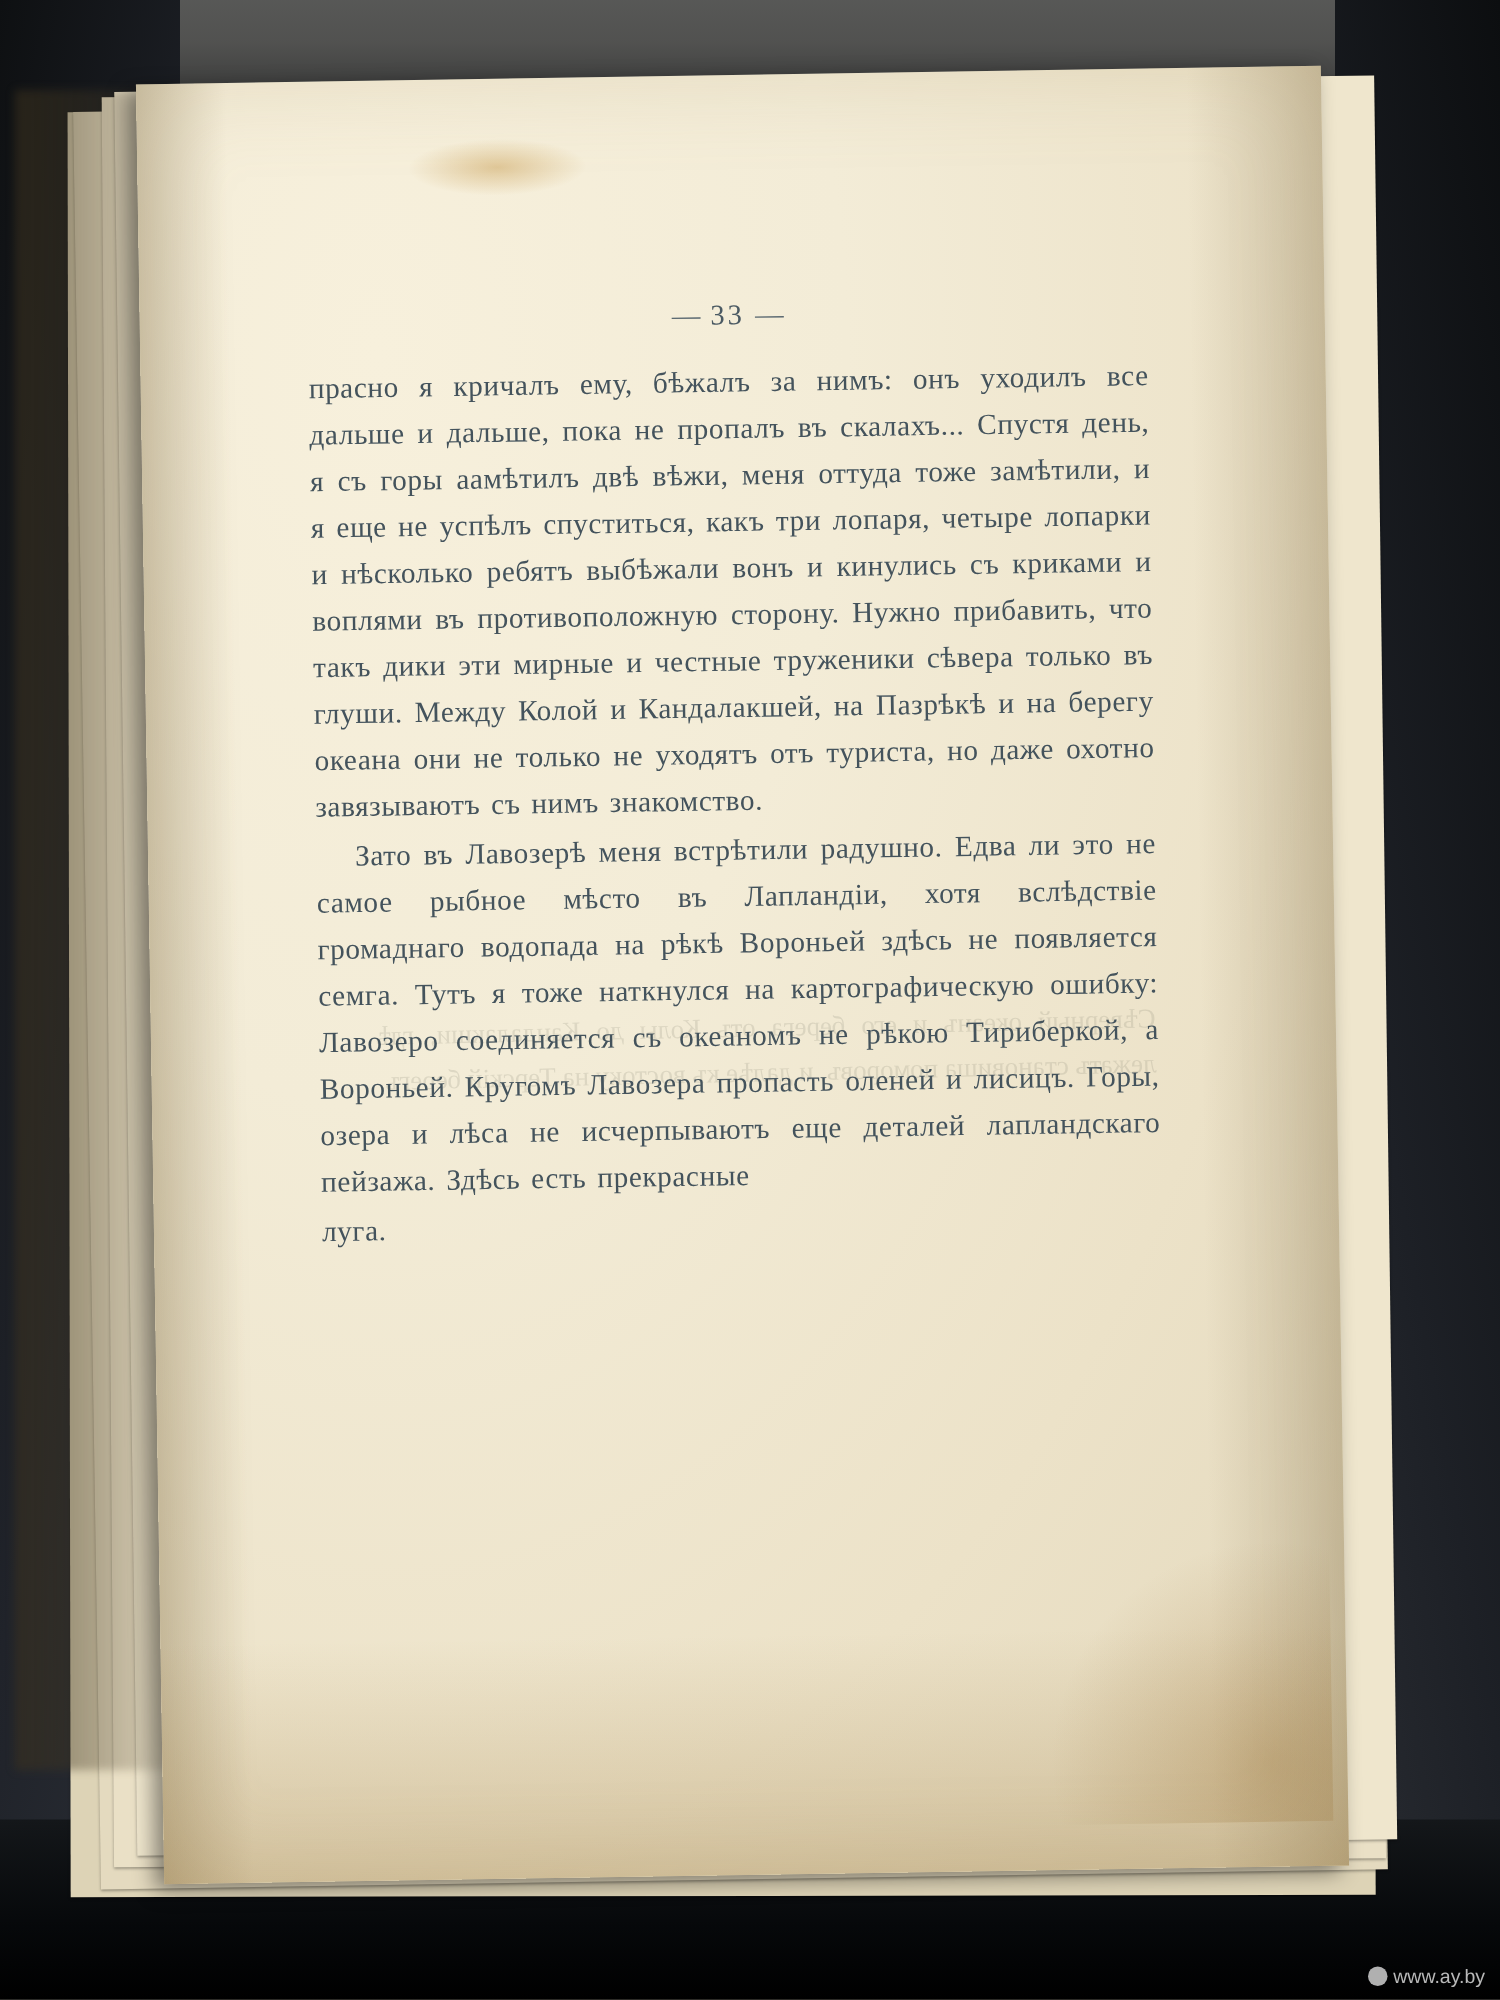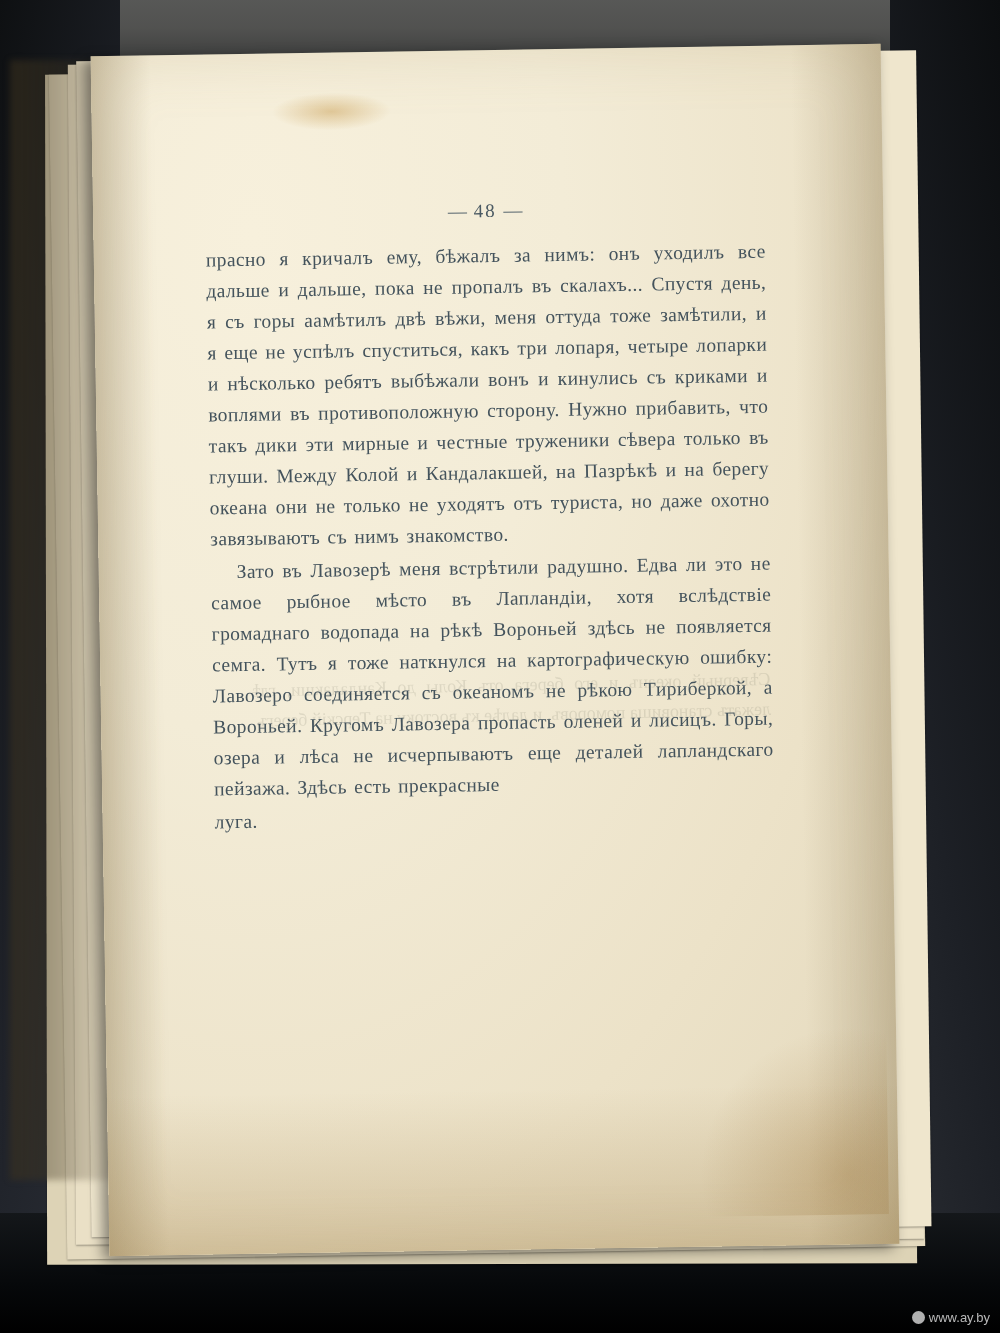--- a/index.html
+++ b/index.html
@@ -212,21 +212,21 @@
     <div class="page-stain-top"></div>
     <div class="page-stain-corner"></div>
     <div class="page-stain-edge"></div>
 
     <div class="ghost">Сѣверный океанъ и его берега отъ Колы до Кандалакши, гдѣ лежатъ становища поморовъ, и далѣе къ востоку на Терскій берегъ</div>
 
     <div class="text-block">
 
       <div class="folio">
         <span class="dash">—</span>
-        <span>48</span>
+        <span>33</span>
         <span class="dash">—</span>
       </div>
 
       <p class="para">прасно я кричалъ ему, бѣжалъ за нимъ: онъ уходилъ все дальше и дальше, пока не пропалъ въ скалахъ... Спустя день, я съ горы аамѣтилъ двѣ вѣжи, меня оттуда тоже замѣтили, и я еще не успѣлъ спуститься, какъ три лопаря, четыре лопарки и нѣсколько ребятъ выбѣжали вонъ и кинулись съ криками и воплями въ противоположную сторону. Нужно прибавить, что такъ дики эти мирные и честные труженики сѣвера только въ глуши. Между Колой и Кандалакшей, на Пазрѣкѣ и на берегу океана они не только не уходятъ отъ туриста, но даже охотно завязываютъ съ нимъ знакомство.</p>
 
       <p class="para indent">Зато въ Лавозерѣ меня встрѣтили радушно. Едва ли это не самое рыбное мѣсто въ Лапландіи, хотя вслѣдствіе громаднаго водопада на рѣкѣ Вороньей здѣсь не появляется семга. Тутъ я тоже наткнулся на картографическую ошибку: Лавозеро соединяется съ океаномъ не рѣкою Тириберкой, а Вороньей. Кругомъ Лавозера пропасть оленей и лисицъ. Горы, озера и лѣса не исчерпываютъ еще деталей лапландскаго пейзажа. Здѣсь есть прекрасные</p>
 
       <p class="para">луга.</p>
 
     </div>

